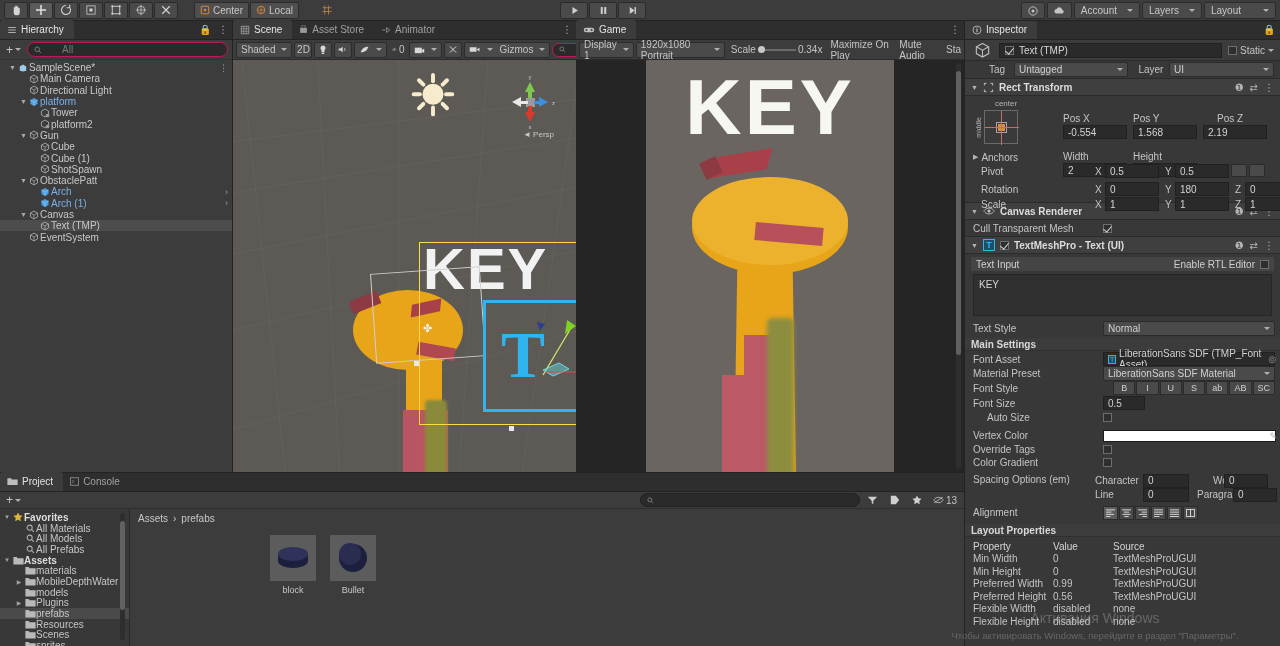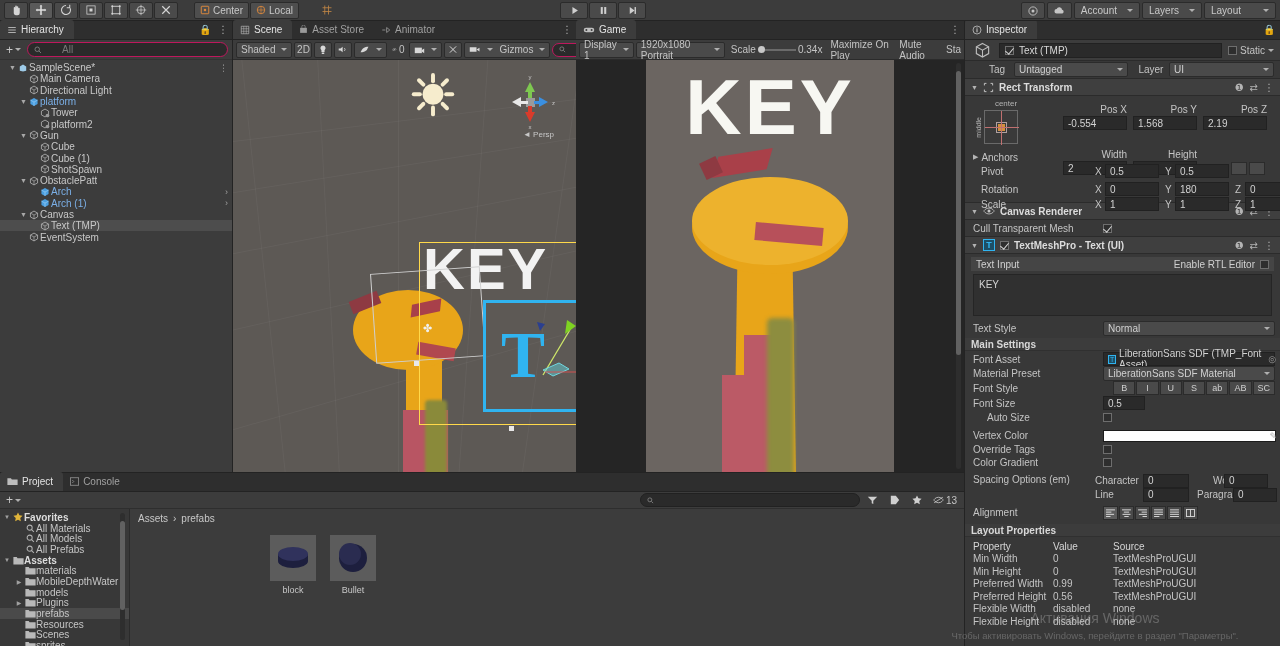--- a/index.html
+++ b/index.html
@@ -782,32 +782,32 @@
           <span style="writing-mode:vertical-rl;transform:rotate(180deg);font-size:7px;color:#b4b4b4;">middle</span>
           <div class="anchorbox">
             <div style="position:absolute;left:11px;top:11px;width:11px;height:11px;border:1px solid #b0a0a0;"></div>
             <div style="position:absolute;left:13px;top:13px;width:7px;height:7px;background:#d4903c;"></div>
             <div style="position:absolute;left:0;top:16px;width:34px;height:1px;background:#c07070;"></div>
             <div style="position:absolute;left:16px;top:0;width:1px;height:34px;background:#c07070;"></div>
           </div>
         </div>
       </div>
 
-      <div style="position:absolute;left:98px;top:8px;right:4px;text-align:right;">
+      <div style="position:absolute;left:98px;top:17px;right:4px;">
         <div style="display:flex;gap:6px;">
           <div style="width:64px;">Pos X</div>
           <div style="width:64px;">Pos Y</div>
           <div style="width:64px;padding-left:14px;">Pos Z</div>
         </div>
         <div style="display:flex;gap:6px;margin-top:1px;">
           <div class="fld" style="width:64px;">-0.554</div>
           <div class="fld" style="width:64px;">1.568</div>
           <div class="fld" style="width:64px;">2.19</div>
         </div>
-        <div style="display:flex;gap:6px;margin-top:19px;">
+        <div style="display:flex;gap:6px;margin-top:12px;">
           <div style="width:64px;">Width</div>
           <div style="width:64px;">Height</div>
         </div>
         <div style="display:flex;gap:6px;margin-top:1px;align-items:center;">
           <div class="fld" style="width:64px;">2</div>
           <div class="fld" style="width:64px;">2</div>
           <div style="margin-left:28px;display:flex;gap:2px;">
             <span style="width:16px;height:13px;background:#4a4a4a;border:1px solid #2b2b2b;"></span>
             <span style="width:16px;height:13px;background:#4a4a4a;border:1px solid #2b2b2b;"></span>
           </div>

